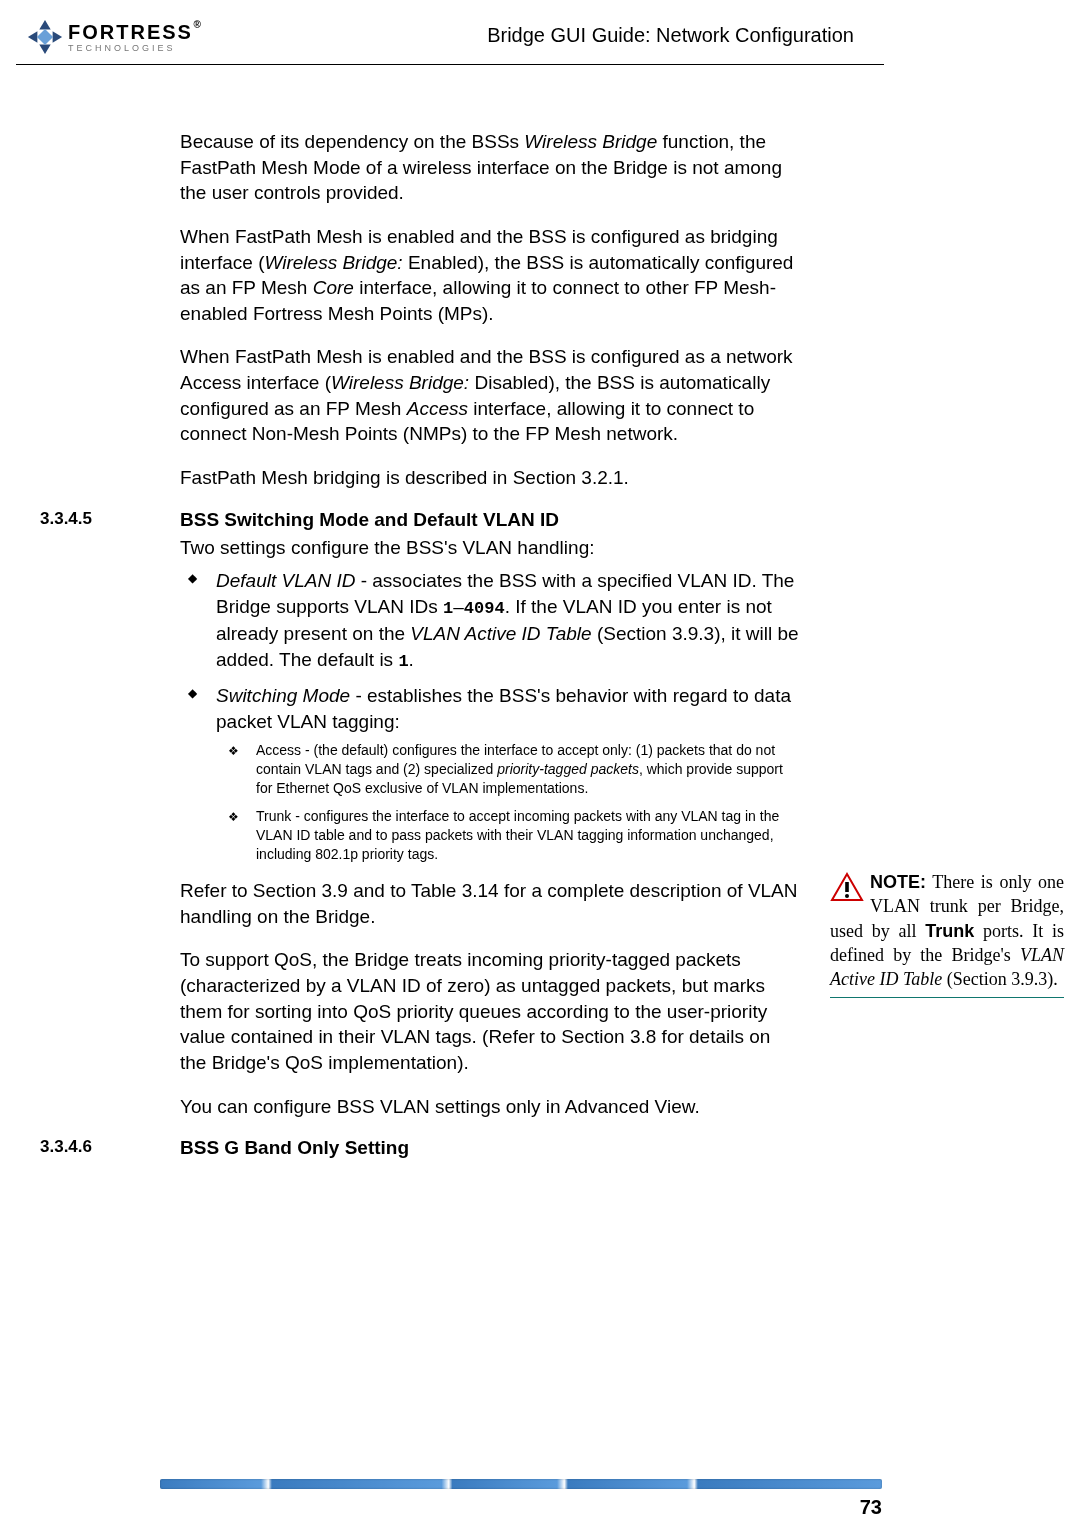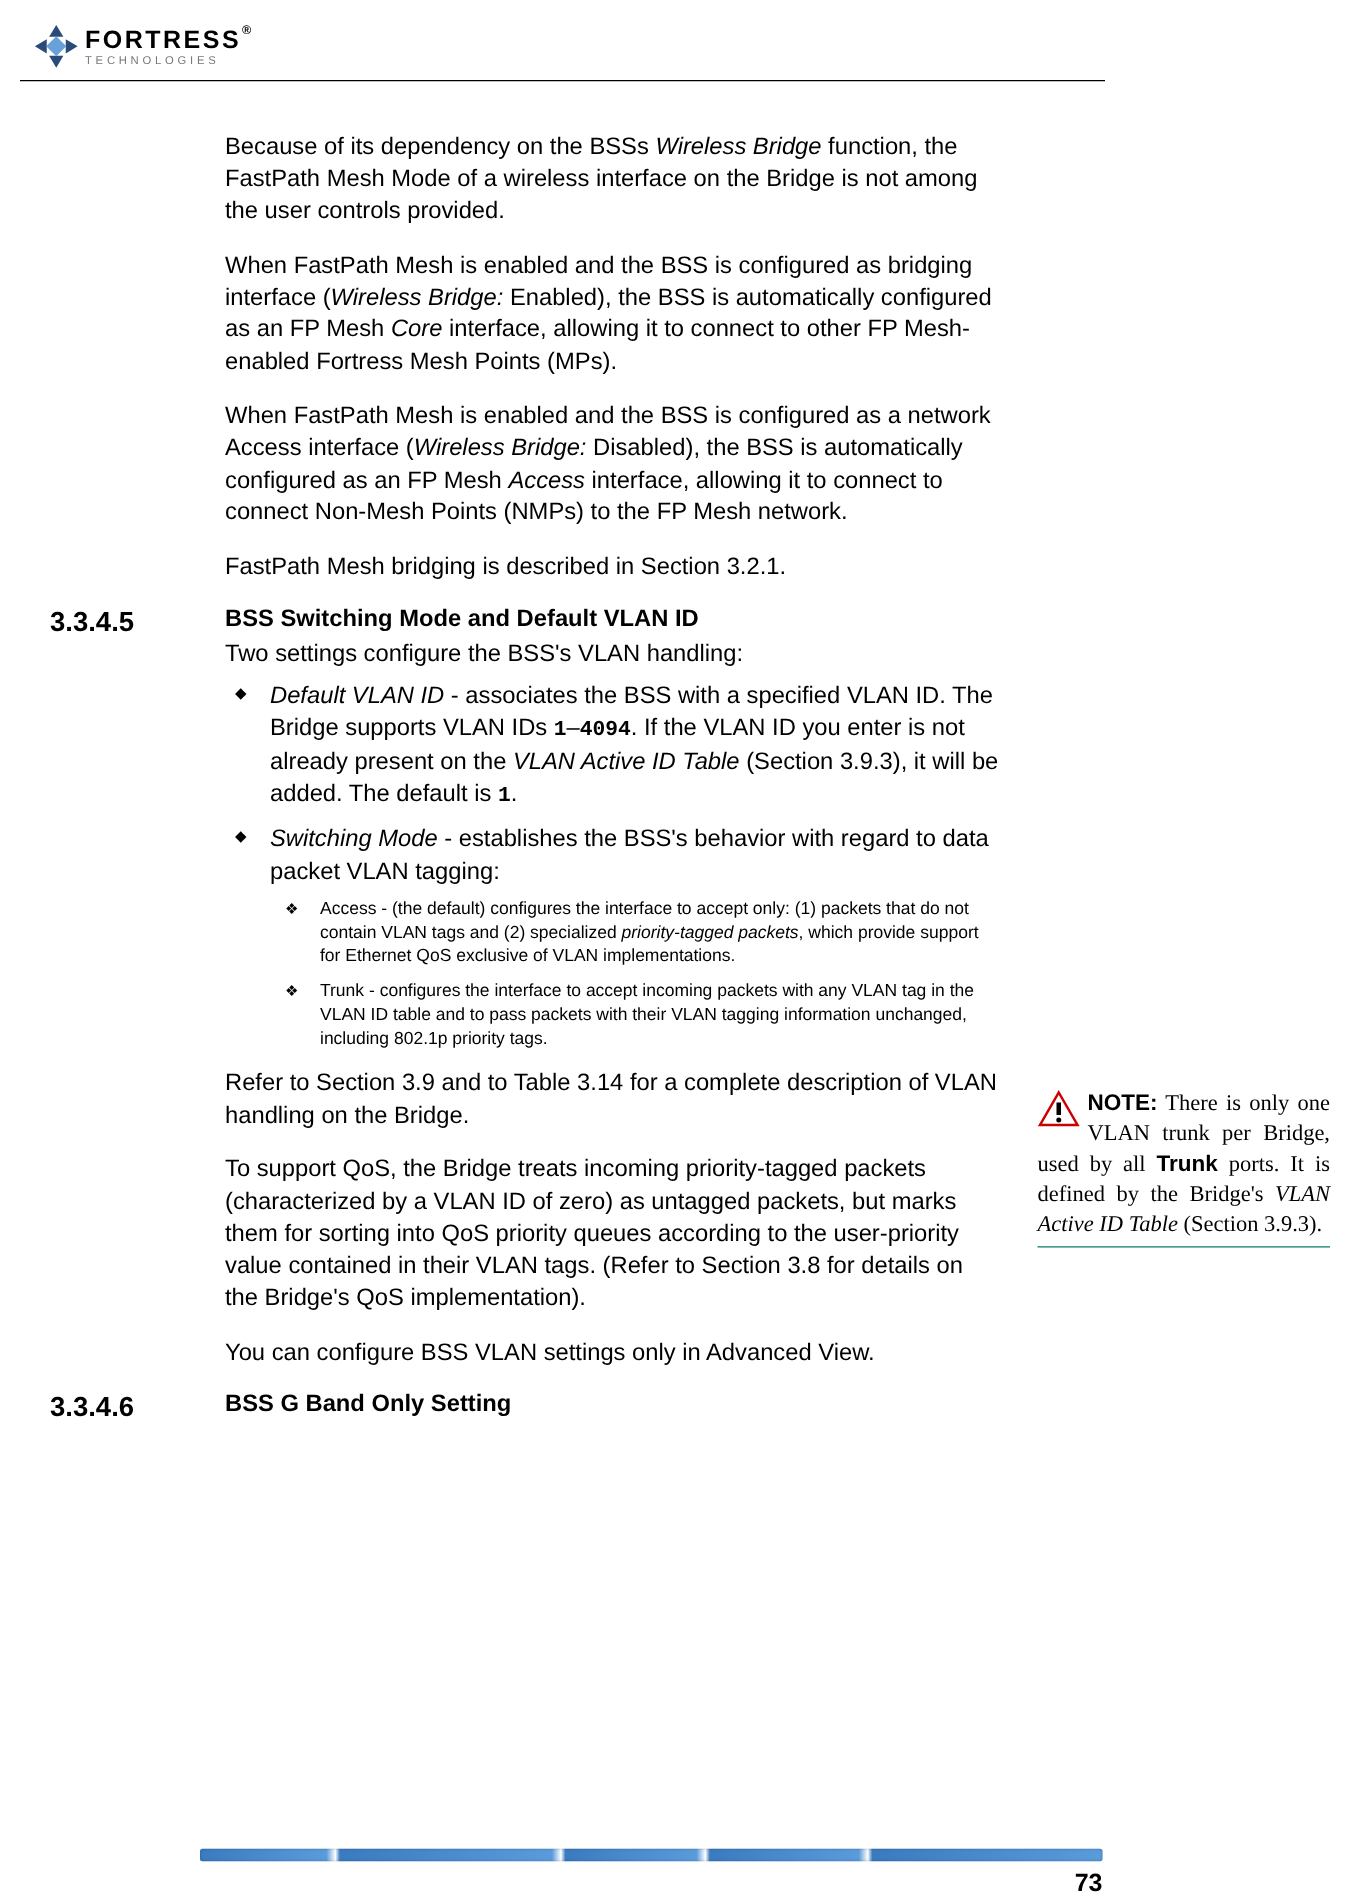--- a/index.html
+++ b/index.html
@@ -59,39 +59,40 @@
   .header-title {
     font-size: 20px;
     margin-top: 6px;
   }
   .content {
     padding: 40px 30px 0 46px;
   }
   .column {
     margin-left: 134px;
     width: 620px;
+    margin-top: 24px;
   }
   .para {
     font-size: 19px;
     line-height: 1.35;
     margin: 0 0 18px 0;
   }
   .italic { font-style: italic; }
   .sans-bold { font-family: Arial, Helvetica, sans-serif; font-weight: normal; }
   .mono { font-family: "Courier New", monospace; font-weight: bold; font-size: 17px; }
   .sec-row {
     position: relative;
     margin-bottom: 4px;
   }
   .sec-num {
     position: absolute;
     left: -140px;
     top: 0;
     font-weight: bold;
-    font-size: 22px;
+    font-size: 17px;
     font-family: Verdana, Arial, sans-serif;
   }
   .sec-title {
     font-weight: bold;
     font-size: 19px;
     font-family: Verdana, Arial, sans-serif;
   }
   ul.diamond {
     list-style: none;
     padding: 0;
@@ -197,20 +198,21 @@
           </g>
         </svg>
       </span>
       <span class="logo-text">
         <span class="main">
           <span>FORTRESS</span><span class="reg">®</span>
         </span>
         <span class="sub">TECHNOLOGIES</span>
       </span>
     </div>
+    <div class="header-title">Bridge GUI Guide: Network Configuration</div>
   </div>
 
   <div class="content">
     <div class="column">
 
       <p class="para">
         <span>Because of its dependency on the BSSs </span><span class="italic">Wireless Bridge</span><span> function, the FastPath Mesh Mode of a wireless interface on the Bridge is not among the user controls provided.</span>
       </p>
 
       <p class="para">

